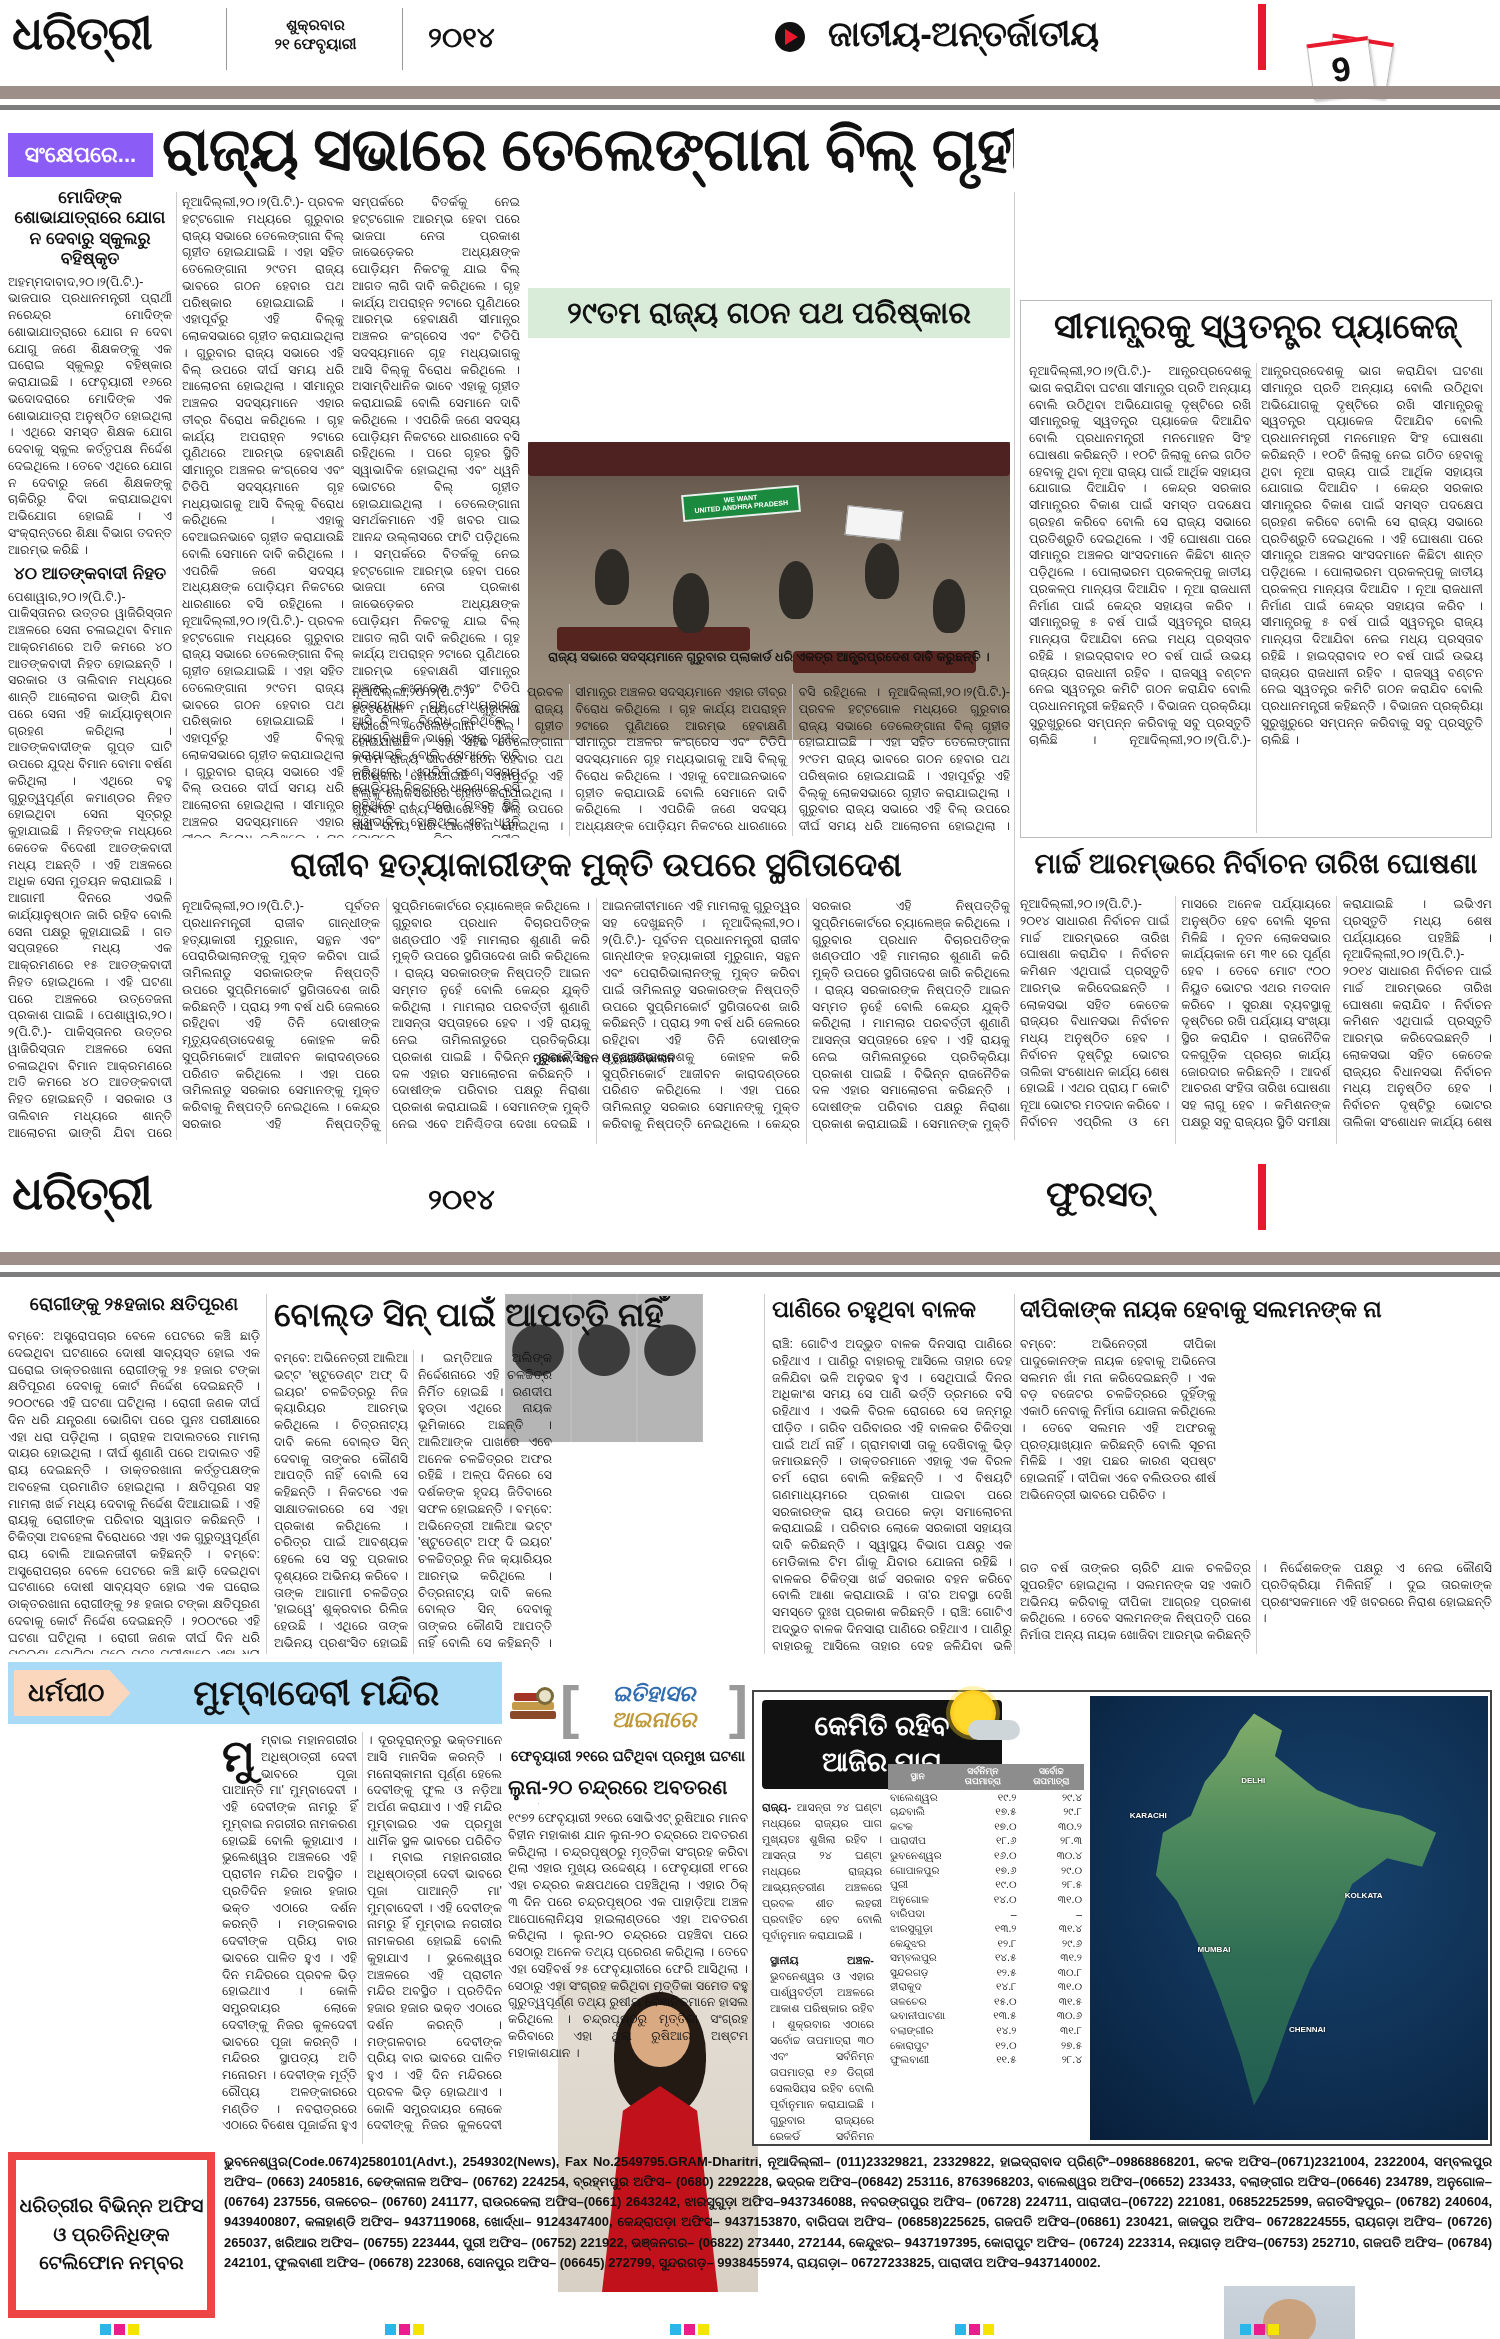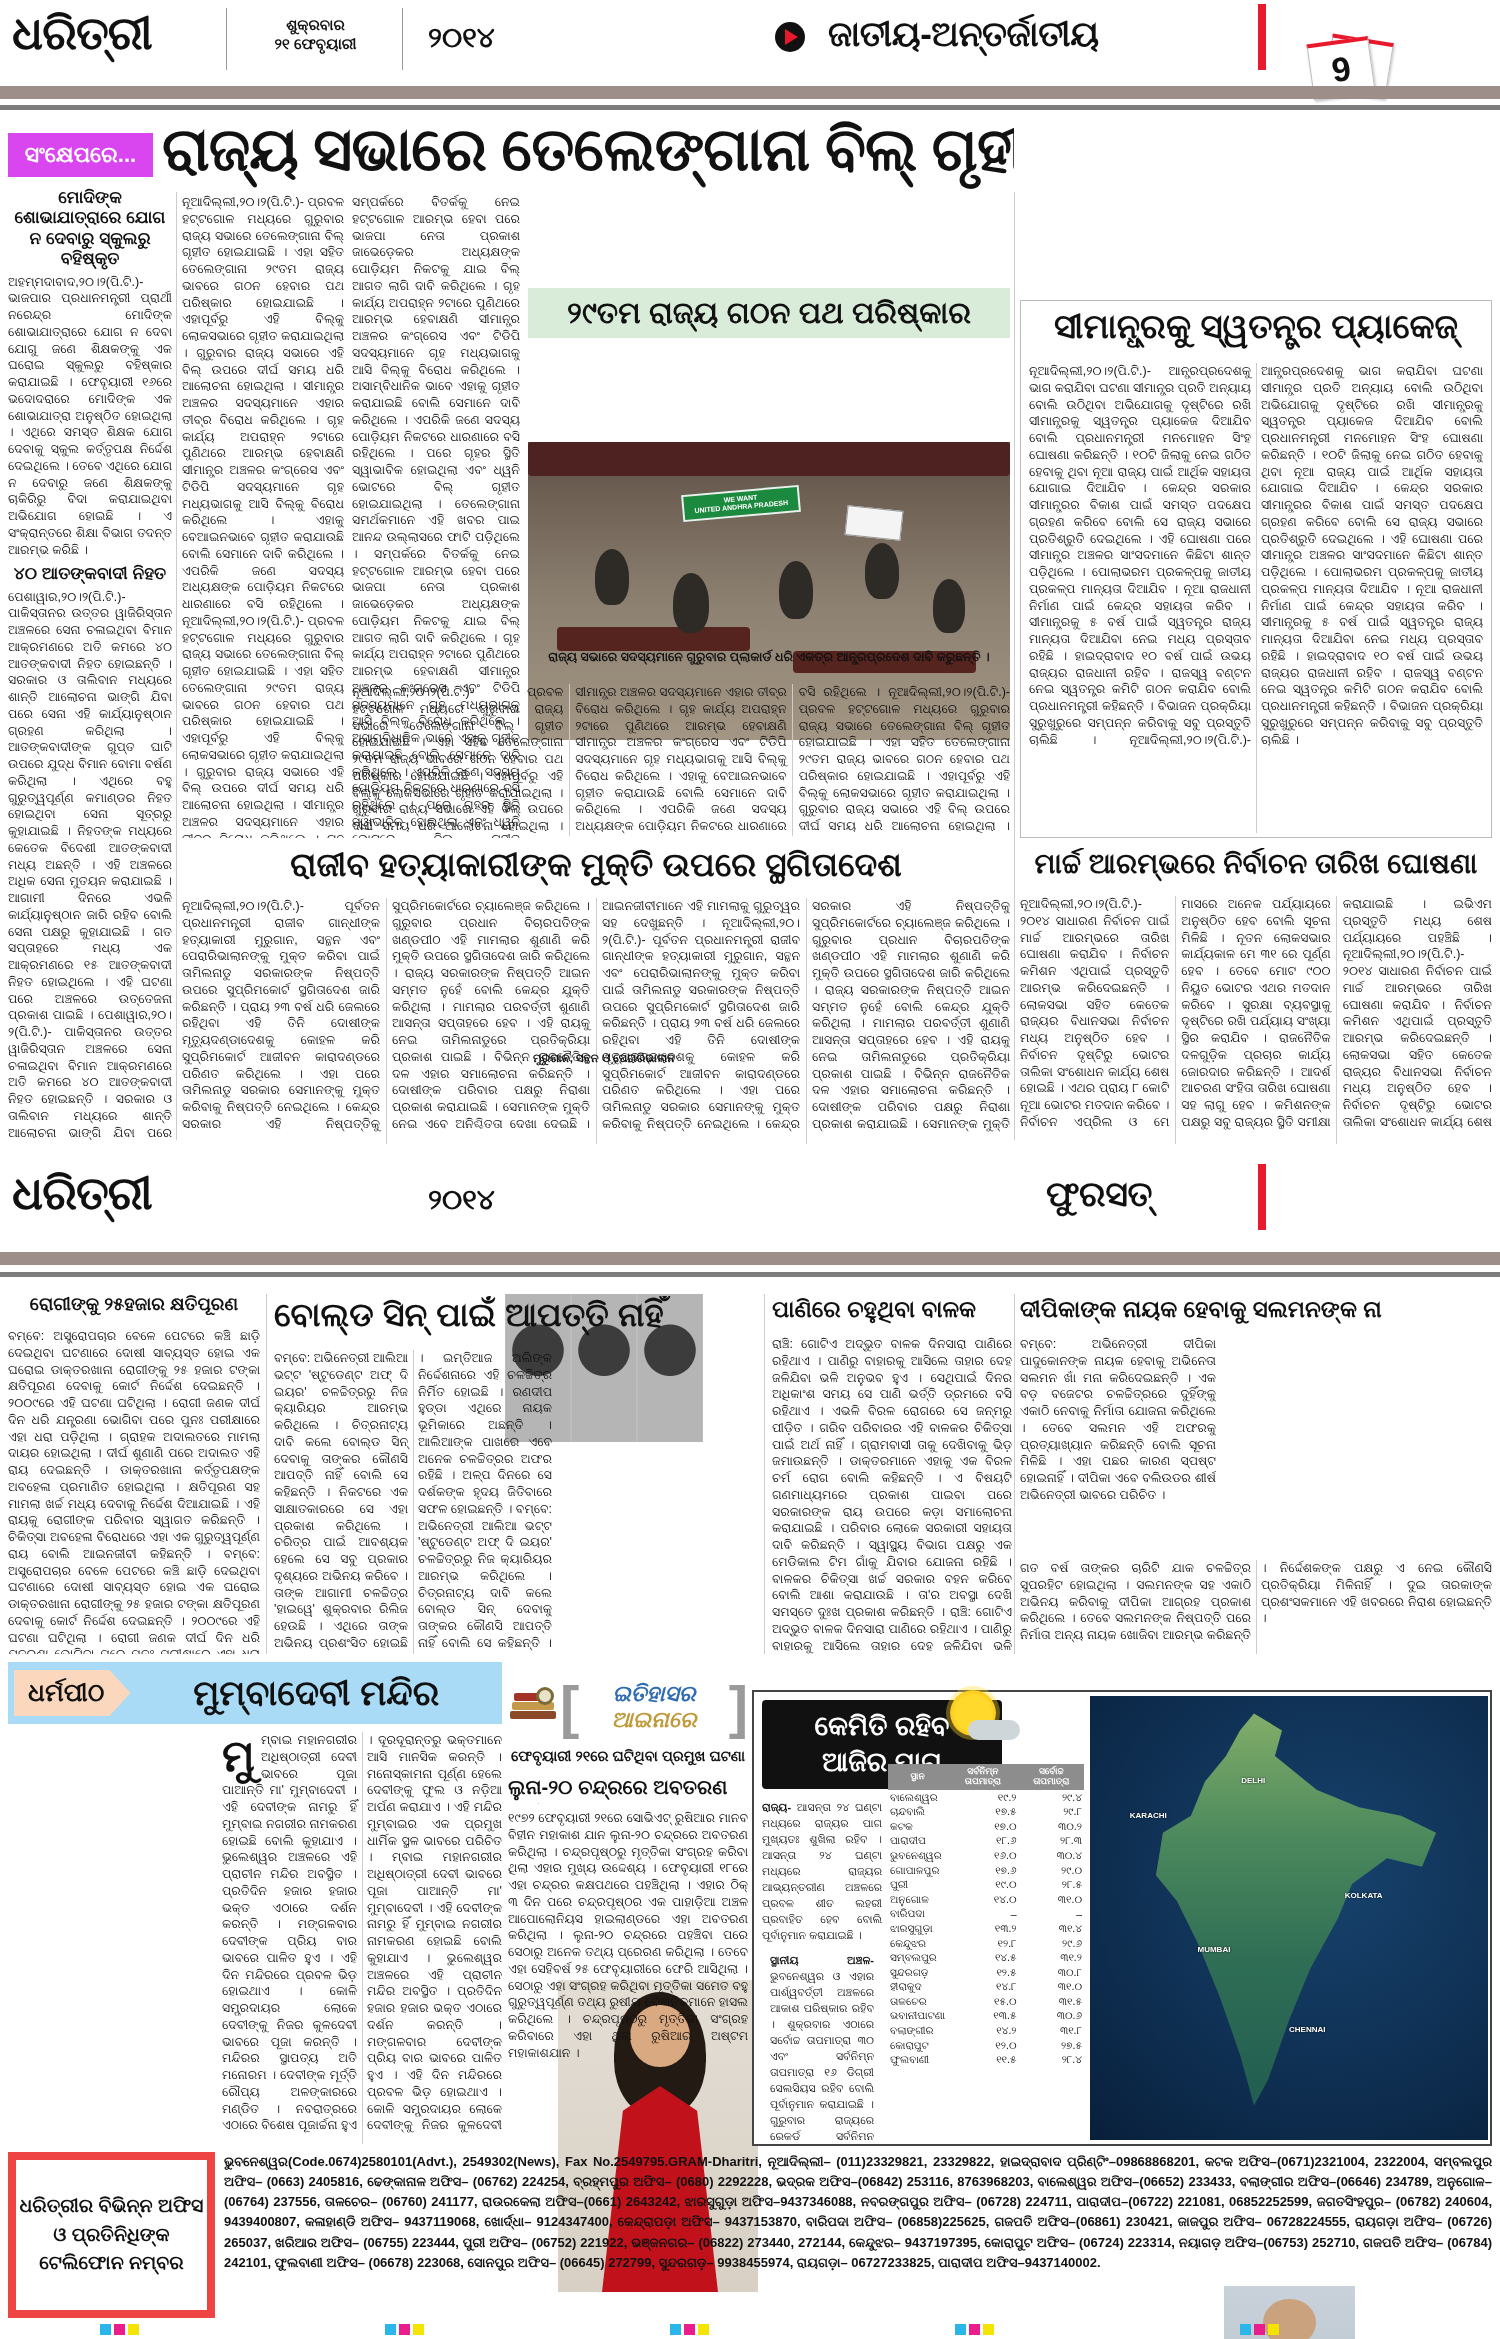--- a/index.html
+++ b/index.html
@@ -25,21 +25,21 @@
   .redbar{width:8px;background:#e8192c;}
   .pages{position:relative;}
   .pg{position:absolute;width:62px;height:56px;background:#fff;border:1px solid #bbb;
       box-shadow:1px 2px 3px rgba(0,0,0,.25);border-top:4px solid #e8192c;}
   .pg.b{transform:rotate(9deg);left:18px;top:2px;}
   .pg.f{transform:rotate(-8deg);left:0;top:4px;display:flex;align-items:center;justify-content:center;
         font-size:34px;font-weight:bold;}
   
   .megahead{font-size:60px;font-weight:900;letter-spacing:-1px;white-space:nowrap;text-align:center;}
   .h2{font-weight:900;}
-  .greenbox{background:#d946ef;color:#fff;font-weight:bold;font-size:22px;
+  .greenbox{background:#8b5cf6;color:#fff;font-weight:bold;font-size:22px;
             display:flex;align-items:center;justify-content:center;}
   .kicker{background:#d9ecd9;font-size:30px;font-weight:900;text-align:center;line-height:50px;}
   .caption{font-size:12.5px;font-weight:bold;text-align:center;}
   .briefhead{font-weight:900;font-size:17px;text-align:center;line-height:1.2;margin:6px 0 4px;}
   .cols2{column-count:2;column-gap:10px;column-rule:1px solid #ccc;}
   .cols3{column-count:3;column-gap:12px;column-rule:1px solid #ccc;}
   .cols4{column-count:4;column-gap:12px;column-rule:1px solid #ccc;}
   
   .photo{position:relative;overflow:hidden;}
   .parl{background:linear-gradient(180deg,#5d4a42 0%,#6e6154 18%,#8d8172 55%,#a39684 100%);}

